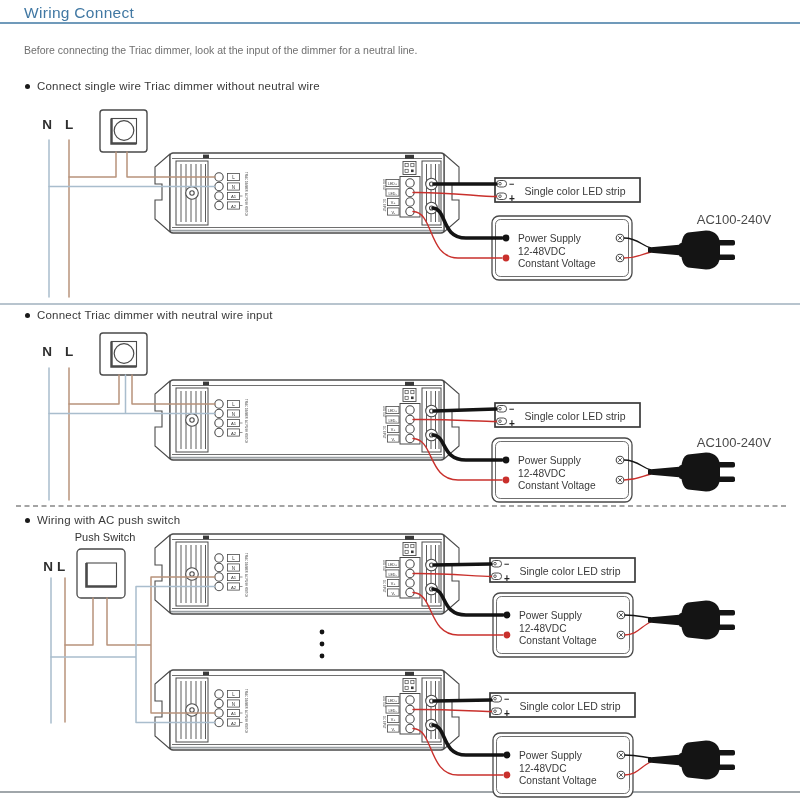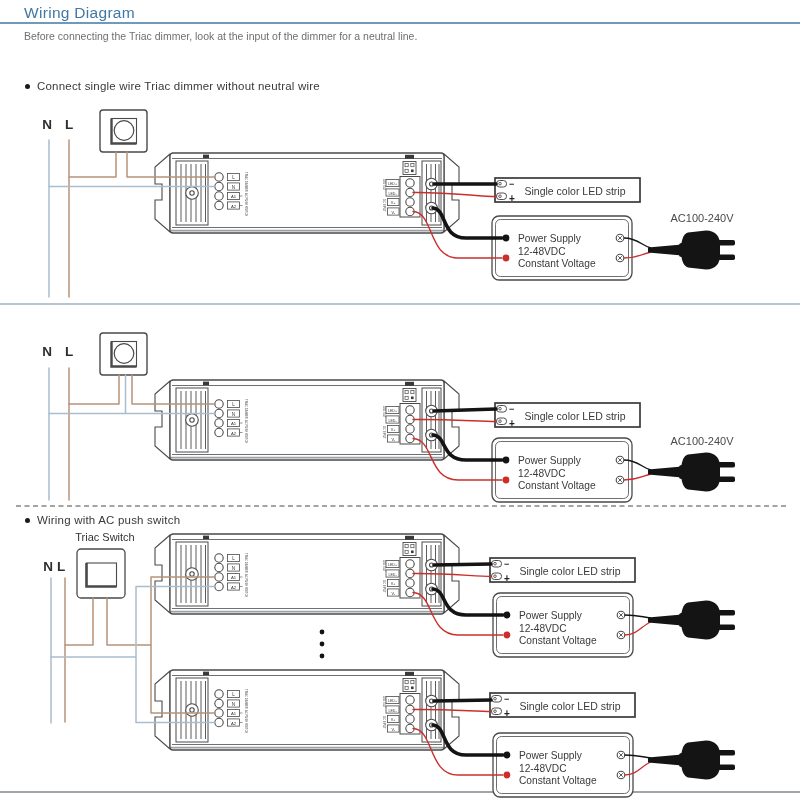--- a/index.html
+++ b/index.html
@@ -10,47 +10,51 @@
   .lbl{position:absolute;white-space:nowrap;}
   .title{left:24px;top:4px;font-size:15.5px;color:#4178a3;letter-spacing:.3px;}
   .intro{left:24px;font-size:10.5px;color:#6f6f6f;}
   .sec-head{position:absolute;left:25px;display:flex;align-items:center;gap:7px;
             font-size:11.5px;color:#393939;letter-spacing:.2px;}
   .dot{width:5px;height:5px;border-radius:50%;background:#1a1a1a;flex:0 0 auto;}
   .nl{position:absolute;width:16px;text-align:center;font-weight:bold;
       font-size:13.5px;color:#2e2e2e;}
   .push-lbl{position:absolute;left:69px;top:531px;width:72px;text-align:center;
             font-size:11px;color:#333;}
-  .ac{position:absolute;width:86px;text-align:center;font-size:11px;color:#4a4a4a;}
+  .ac{position:absolute;width:86px;text-align:center;font-size:13px;color:#4a4a4a;margin-left:32px;}
 </style>
 </head>
 <body>
 
 <div class="page">
 
-  <div class="lbl title">Wiring Diagram</div>
-  <div class="lbl intro" style="top:30px">Before connecting the Triac dimmer, look at the input of the dimmer for a neutral line.</div>
+  <div class="lbl title">Wiring Connect</div>
+  <div class="lbl intro" style="top:44px">Before connecting the Triac dimmer, look at the input of the dimmer for a neutral line.</div>
 
   <div class="sec-head" style="top:80px">
     <span class="dot"></span>
     <span>Connect single wire Triac dimmer without neutral wire</span>
+  </div>
+  <div class="sec-head" style="top:309px">
+    <span class="dot"></span>
+    <span>Connect Triac dimmer with neutral wire input</span>
   </div>
   <div class="sec-head" style="top:514px">
     <span class="dot"></span>
     <span>Wiring with AC push switch</span>
   </div>
 
   <div class="nl" style="left:39px;top:117px">N</div>
   <div class="nl" style="left:61px;top:117px">L</div>
   <div class="nl" style="left:39px;top:344px">N</div>
   <div class="nl" style="left:61px;top:344px">L</div>
   <div class="nl" style="left:40px;top:559px">N</div>
   <div class="nl" style="left:53px;top:559px">L</div>
 
-  <div class="push-lbl">Triac Switch</div>
+  <div class="push-lbl">Push Switch</div>
 
   <div class="ac" style="left:659px;top:212px">AC100-240V</div>
   <div class="ac" style="left:659px;top:435px">AC100-240V</div>
 
   <svg width="800" height="800" viewBox="0 0 800 800">
     <defs>
 
       <g id="sym-controller" stroke="#4a4a4a" fill="none" stroke-width="1.1">
         <path d="M18,3 L3,16 L3,33 L10,33 L10,49 L3,49 L3,68 L18,81 Z" fill="#fff"></path>
         <path d="M292,3 L307,16 L307,33 L300,33 L300,49 L307,49 L307,68 L292,81 Z" fill="#fff"></path>

